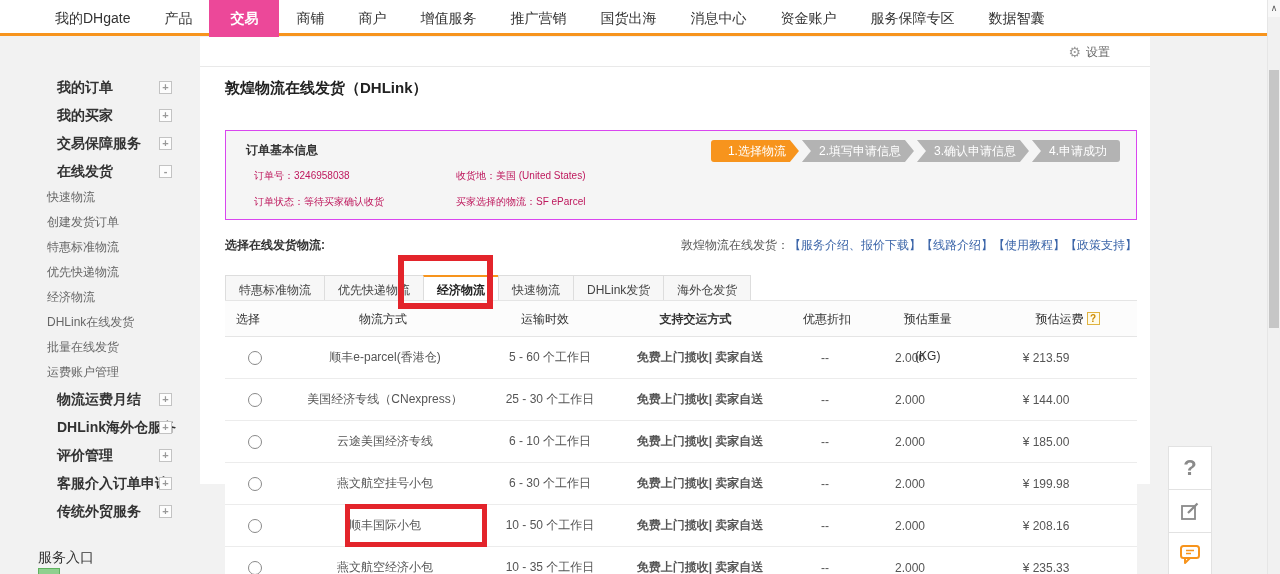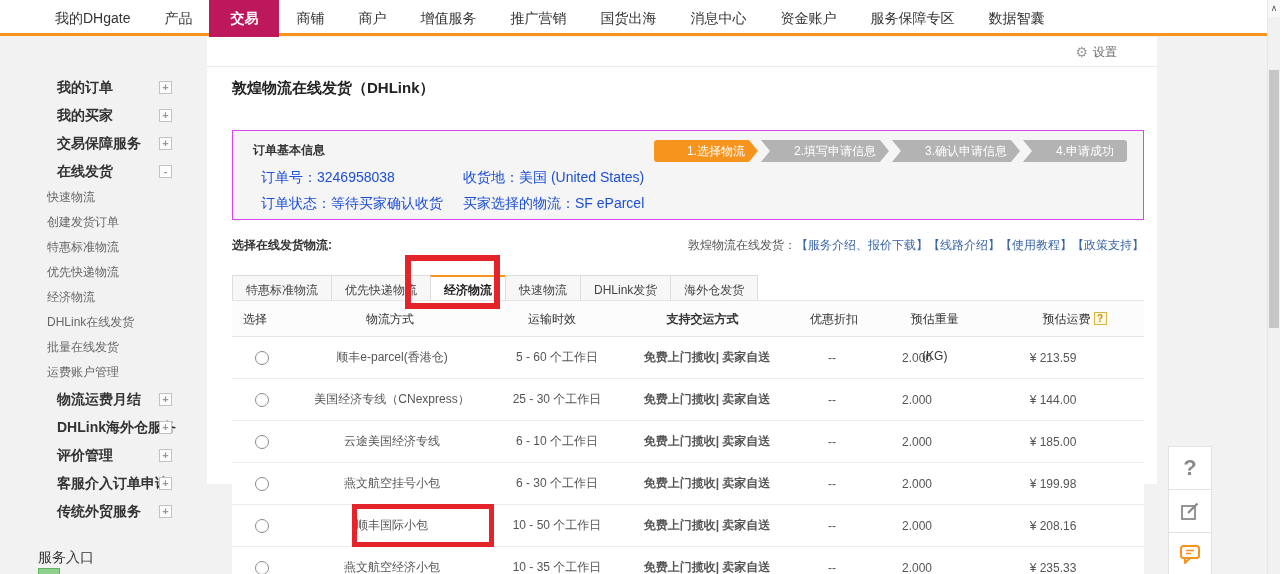--- a/index.html
+++ b/index.html
@@ -6,47 +6,47 @@
   html,body { margin:0; padding:0; }
   body {
     width:1280px; height:574px; position:relative; overflow:hidden;
     background:#f2f2f2; font-family:"Liberation Sans","DejaVu Sans",sans-serif;
     color:#333;
   }
   
   .topnav { position:absolute; top:0; left:0; width:1267px; height:36px; background:#fff;
             border-bottom:3px solid #f7941d; display:flex; padding-left:38px; z-index:5; }
   .nav-item { line-height:37px; height:37px; padding:0 17px; font-size:14px; color:#333; cursor:pointer; white-space:nowrap; }
-  .nav-item.active { background:#be185d; color:#fff; font-weight:bold; padding:0 21px; }
+  .nav-item.active { background:#ec4899; color:#fff; font-weight:bold; padding:0 21px; }
   
   .sidebar { position:absolute; top:73px; left:0; width:200px; }
   .side-section { position:relative; height:28px; line-height:28px; padding-left:57px;
                   font-size:14px; font-weight:bold; color:#333; cursor:pointer; }
   .expander { position:absolute; right:28px; top:8px; width:13px; height:13px;
               border:1px solid #c3c3c3; background:#fdfdfd; color:#999; font-size:11px;
               line-height:11px; text-align:center; }
   .side-sub { height:25px; line-height:25px; padding-left:47px; font-size:12px; color:#666; cursor:pointer; }
   .side-footer { margin-top:18px; height:28px; line-height:28px; padding-left:38px;
                  font-size:14px; font-weight:normal; color:#333; }
   .green-stub { position:absolute; left:38px; top:495px; width:22px; height:8px;
                 background:#8fd08f; border:1px solid #5fb25f; }
   
-  .main { position:absolute; left:207px; top:37px; width:950px; height:447px; background:#fff; }
+  .main { position:absolute; left:200px; top:37px; width:950px; height:447px; background:#fff; }
   .settings-row { height:30px; border-bottom:1px solid #e9e9e9; position:relative; }
   .settings { position:absolute; right:40px; top:7px; font-size:12px; color:#666; cursor:pointer; }
   .gear { color:#9a9a9a; font-size:14px; margin-right:5px; vertical-align:-1px; }
   .page-title { position:absolute; left:25px; top:42px; font-size:15px; font-weight:bold; color:#222; }
   
   .order-box { position:absolute; left:25px; top:93px; width:912px; height:90px;
                background:#f5f5f5; border:1px solid #d946ef; }
   .order-title { position:absolute; left:20px; top:11px; font-weight:bold; font-size:12px; color:#333; }
-  .ob-cell { position:absolute; font-size:14px; color:#1d4ed8; white-space:nowrap; }
+  .ob-cell { position:absolute; font-size:10px; color:#be185d; white-space:nowrap; }
   
   .steps { position:absolute; right:16px; top:9px; display:flex; }
-  .step { height:22px; line-height:22px; padding:0 13px 0 33px; color:#fff; font-size:12px;
+  .step { height:22px; line-height:22px; padding:0 13px 0 17px; color:#fff; font-size:12px;
           background:#b3b3b3; margin-left:3px; white-space:nowrap; }
   .step.first { clip-path:polygon(0 0, calc(100% - 9px) 0, 100% 50%, calc(100% - 9px) 100%, 0 100%);
                 background:#f7941d; border-radius:3px 0 0 3px; }
   .step.mid   { clip-path:polygon(0 0, calc(100% - 9px) 0, 100% 50%, calc(100% - 9px) 100%, 0 100%, 9px 50%); }
   .step.last  { clip-path:polygon(0 0, 100% 0, 100% 100%, 0 100%, 9px 50%); border-radius:0 3px 3px 0; }
   
   .choose-label { position:absolute; left:25px; top:200px; font-size:12px; font-weight:bold; color:#333; }
   .help-links { position:absolute; right:13px; top:200px; font-size:12px; color:#555; white-space:nowrap; }
   .help-links a { color:#3a64a8; text-decoration:none; cursor:pointer; }
   

